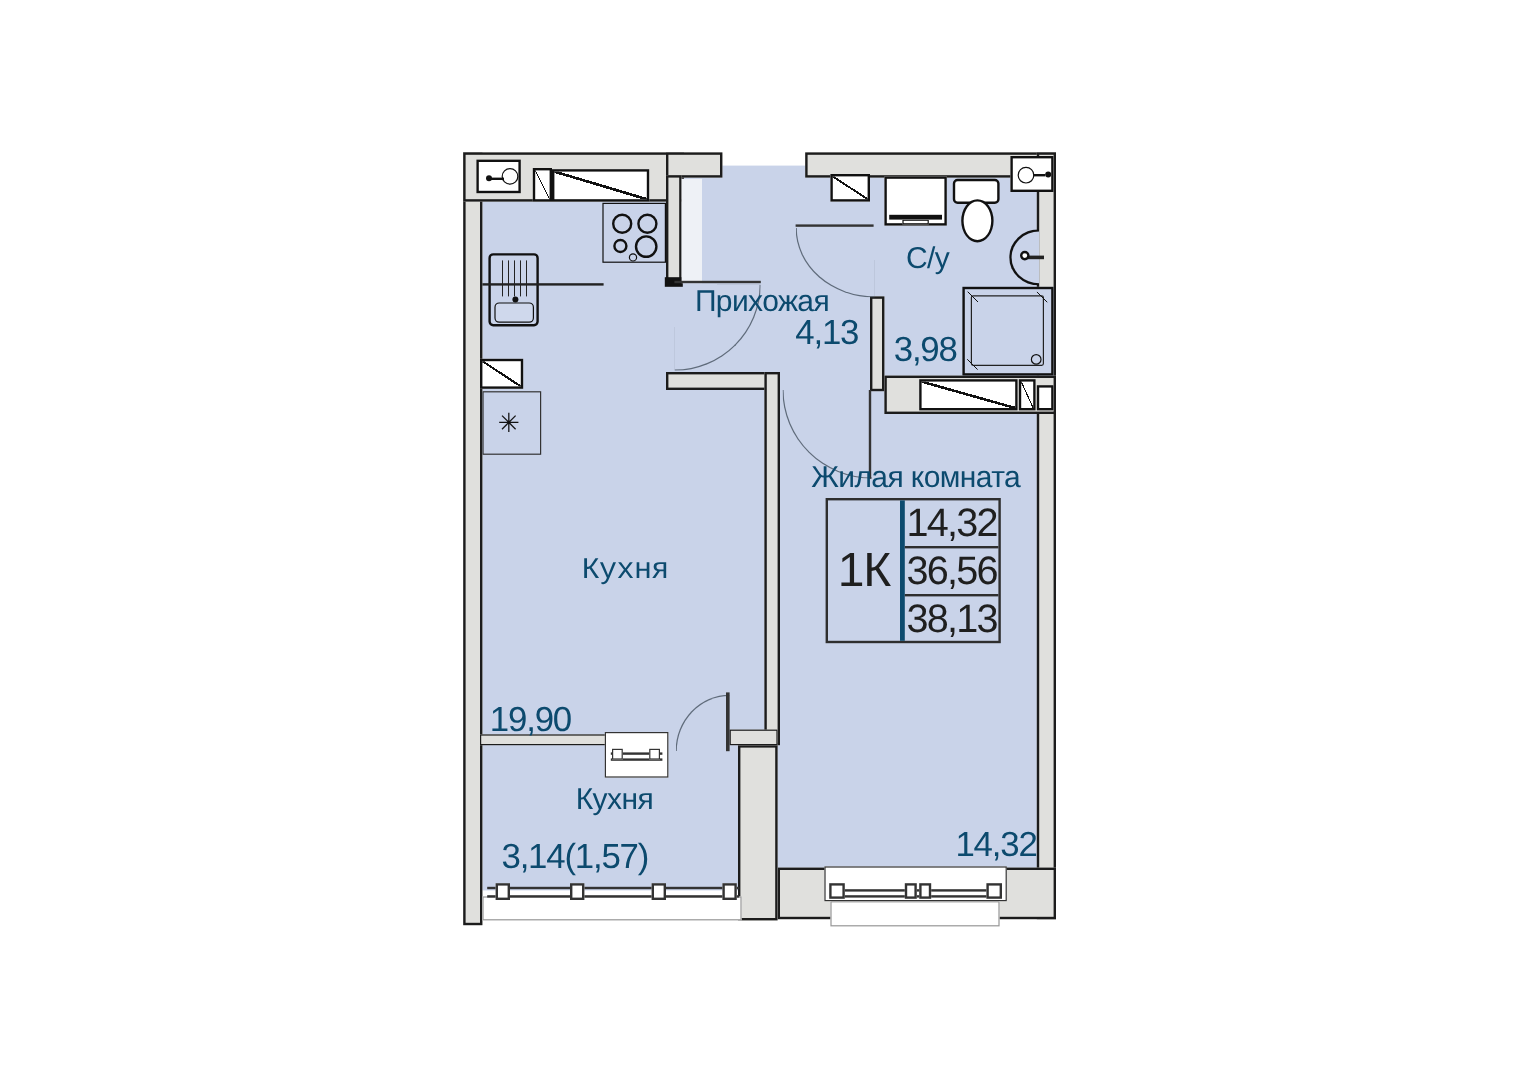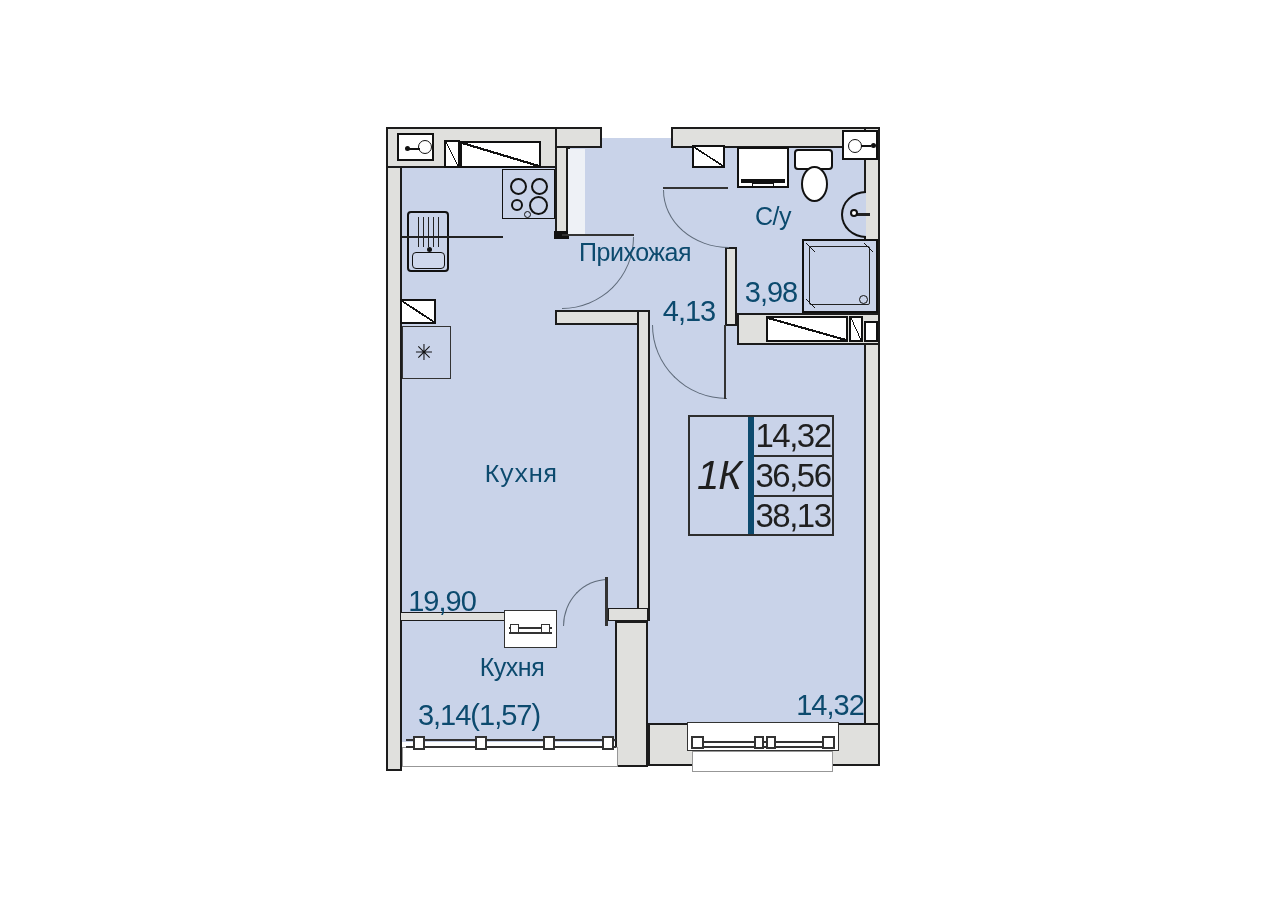--- a/index.html
+++ b/index.html
@@ -22,21 +22,21 @@
   .strip{ position:absolute; background:#eef1f6; z-index:4; }
   .glz  { position:absolute; border-top:2px solid #333; border-bottom:2px solid #333; z-index:5; }
   .mull { position:absolute; background:#fff; border:2px solid #333; z-index:6; }
   .sill { position:absolute; background:#fff; border:1px solid #979797; z-index:4; }
   .lbl  { position:absolute; z-index:8; color:#0c4a6e; white-space:nowrap;
           transform:translate(-50%,-50%); letter-spacing:-0.5px; }
   .rname{ font-size:25px; }
   .area { font-size:29px; letter-spacing:-1px; }
   .tbl  { position:absolute; display:flex; border:2px solid #2e2e2e; z-index:8; background:transparent; }
   .tbl-left { width:64px; display:flex; align-items:center; justify-content:center;
-          font-size:40px; color:#1f1f1f; border-right:6px solid #0c4a6e; letter-spacing:-1px;font-style:italic; }
+          font-size:40px; color:#1f1f1f; border-right:4px solid #0c4a6e; letter-spacing:-1px; }
   .tbl-right{ flex:1; display:flex; flex-direction:column; }
   .tbl-cell { flex:1; display:flex; align-items:center; justify-content:center;
           font-size:33px; color:#1f1f1f; border-bottom:2px solid #2e2e2e; letter-spacing:-1.5px; }
   .tbl-cell:last-child { border-bottom:none; }
   .star { position:absolute; font-size:22px; color:#111; z-index:6;
           transform:translate(-50%,-50%); }
 </style>
 </head>
 <body>
 
@@ -154,23 +154,24 @@
   <div class="fix" style="left:687px;top:722px;width:152px;height:29px;border-width:1.5px;border-color:#333;">
     <div class="sub" style="left:5px;top:18px;width:141px;height:1.5px;background:#333;"></div>
     <div class="sub" style="left:5px;top:23px;width:141px;height:1.5px;background:#333;"></div>
   </div>
   <div class="mull" style="left:691px;top:736px;width:13px;height:13px;"></div>
   <div class="mull" style="left:754px;top:736px;width:10px;height:13px;"></div>
   <div class="mull" style="left:766px;top:736px;width:10px;height:13px;"></div>
   <div class="mull" style="left:822px;top:736px;width:13px;height:13px;"></div>
 
   <div class="lbl rname" style="left:635px;top:252px;">Прихожая</div>
-  <div class="lbl area" style="left:689px;top:311px;">4,13</div>
+  <div class="lbl area" style="left:689px;top:278px;">4,13</div>
   <div class="lbl rname" style="left:773px;top:216px;">С/у</div>
   <div class="lbl area" style="left:771px;top:292px;">3,98</div>
+  <div class="lbl rname" style="left:763px;top:398px;">Жилая комната</div>
   <div class="lbl area" style="left:830px;top:705px;">14,32</div>
   <div class="lbl rname" style="left:521px;top:475px;font-family:Liberation Mono, monospace;">Кухня</div>
   <div class="lbl area" style="left:442px;top:601px;">19,90</div>
   <div class="lbl rname" style="left:512px;top:667px;">Кухня</div>
   <div class="lbl area" style="left:479px;top:715px;">3,14(1,57)</div>
 
   <div class="tbl" style="left:688px;top:415px;width:146px;height:121px;">
     <div class="tbl-left">1К</div>
     <div class="tbl-right">
       <div class="tbl-cell">14,32</div>

